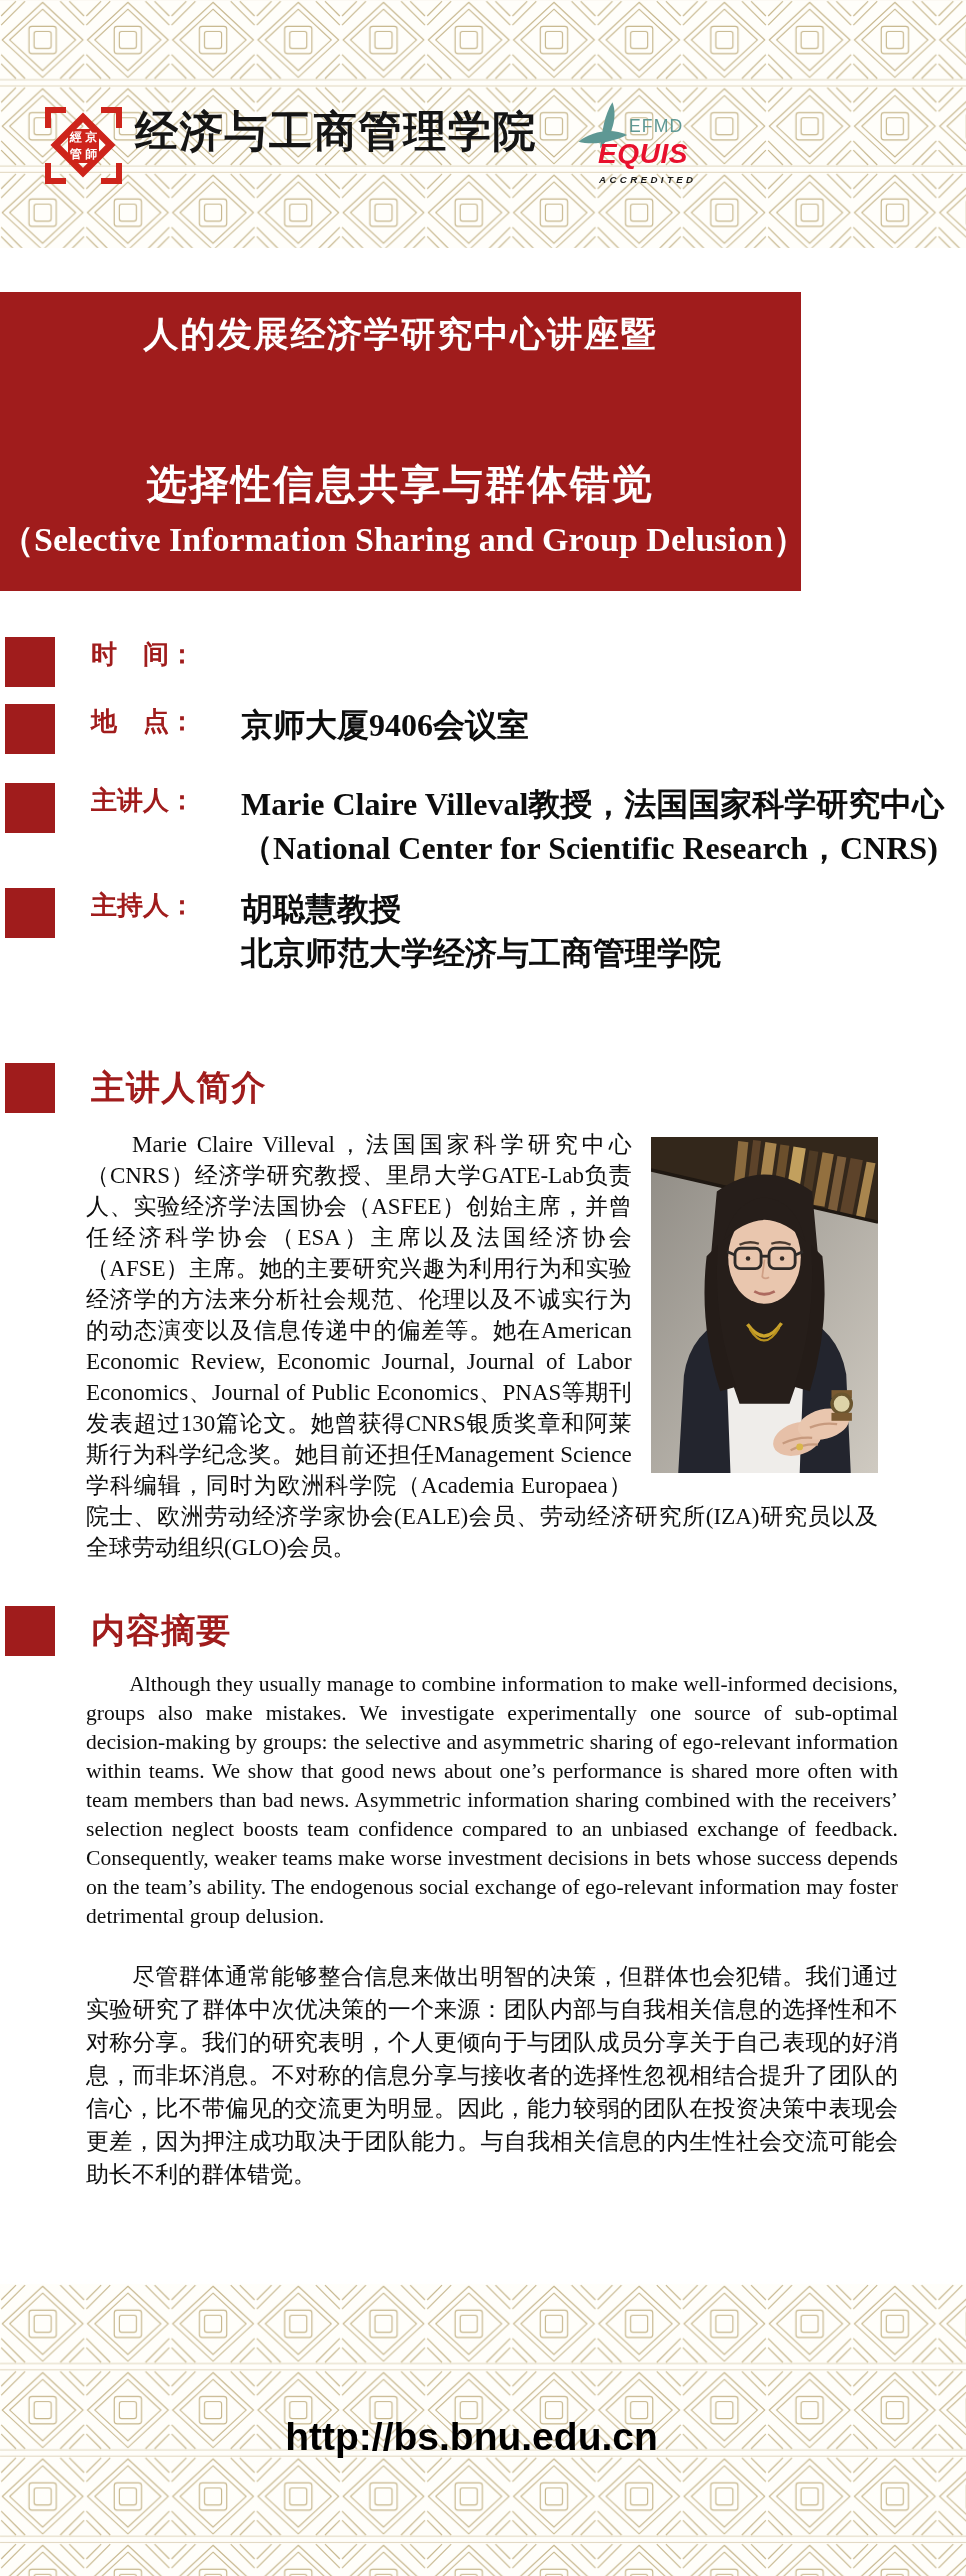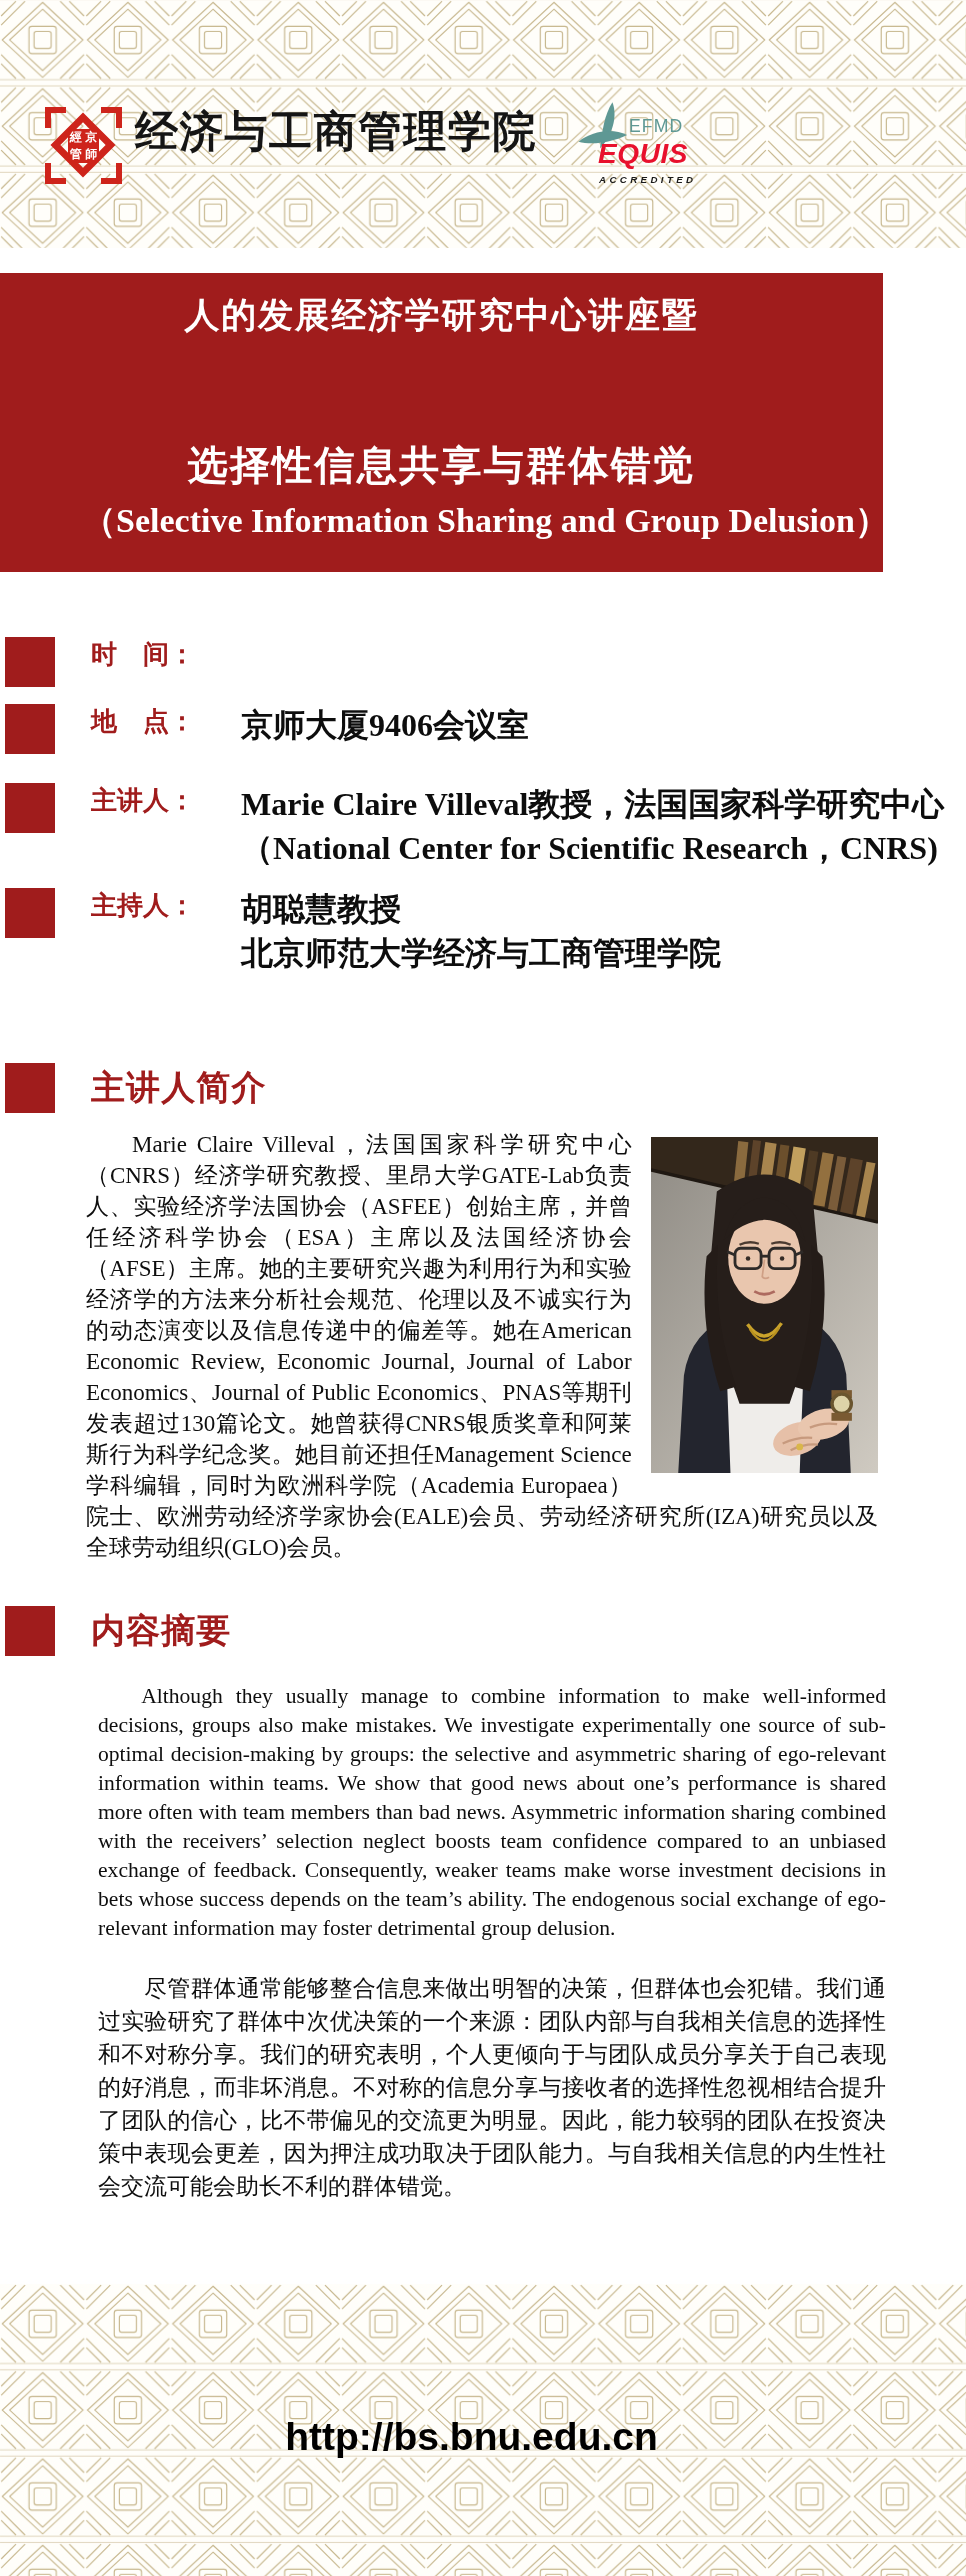--- a/index.html
+++ b/index.html
@@ -59,28 +59,28 @@
     font-style:italic; font-weight:bold; font-size:28px; color:#e8112d; letter-spacing:0.6px;
   }
   .accredited-label {
     position:absolute; left:28px; top:76px;
     font-family:"Liberation Sans","DejaVu Sans",sans-serif;
     font-style:italic; font-weight:bold; font-size:9.7px; letter-spacing:3.4px; color:#1a1a1a;
   }
 
   
   .banner {
-    position:absolute; left:0; top:273px; width:883px; height:299px;
+    position:absolute; left:0; top:292px; width:801px; height:299px;
     background:#a01c1c; color:#ffffff;
   }
   .banner div { position:absolute; width:100%; text-align:center; white-space:nowrap; }
   .banner .b1 { top:19.3px;  font-size:35px; font-weight:bold; letter-spacing:1.7px; }
   .banner .b2 { top:72px; font-size:35px; font-weight:bold; letter-spacing:1.7px; }
   .banner .b3 { top:165px; font-size:40px; font-weight:bold; letter-spacing:2.3px; }
-  .banner .b4 { top:225px; font-size:34px; font-weight:bold; letter-spacing:0px;padding-left:44px; }
+  .banner .b4 { top:225px; font-size:34px; font-weight:bold; letter-spacing:0px; }
 
   
   .sq { position:absolute; left:4.5px; width:50px; height:50px; background:#a01c1c; }
   .dlabel {
     position:absolute; left:91px; color:#a01c1c; font-weight:bold; font-size:26px;
     white-space:nowrap; line-height:1.2;
   }
   .dval {
     position:absolute; left:241px; color:#0d0d0d; font-weight:bold; font-size:32px;
     white-space:nowrap; line-height:1.2;
@@ -100,21 +100,21 @@
   .bio-body p { margin:0; text-indent:2em; }
   .photo {
     float:right; width:227px; height:336px; margin:8px 0 12.5px 19.3px;
   }
 
   
   .abstract-en {
     position:absolute; left:86px; top:1670px; width:812px;
     font-size:21.6px; line-height:29px; text-align:justify; color:#0e0e0e;
   }
-  .abstract-en p, .abstract-cn p { margin:12px; text-indent:2em; }
+  .abstract-en p, .abstract-cn p { margin:0; text-indent:2em; }
   .abstract-cn {
     position:absolute; left:86px; top:1960px; width:812px;
     font-size:23px; line-height:33px; text-align:justify; color:#0e0e0e;
   }
 
   
   .footer-url {
     position:absolute; left:0; top:2415px; width:943px; text-align:center;
     font-family:"Liberation Sans","DejaVu Sans",sans-serif;
     font-weight:bold; font-size:39px; color:#000;

